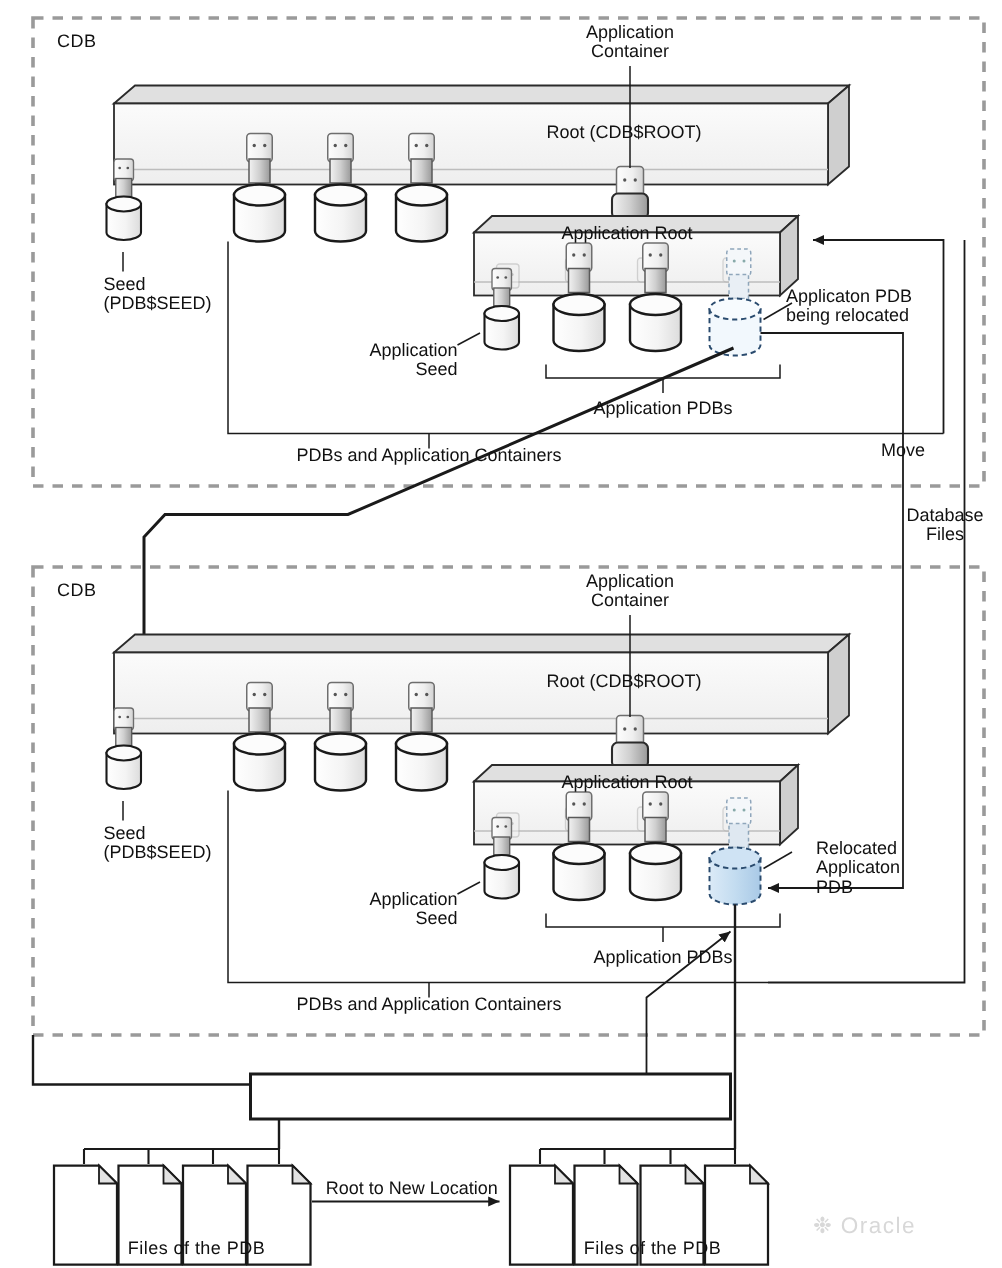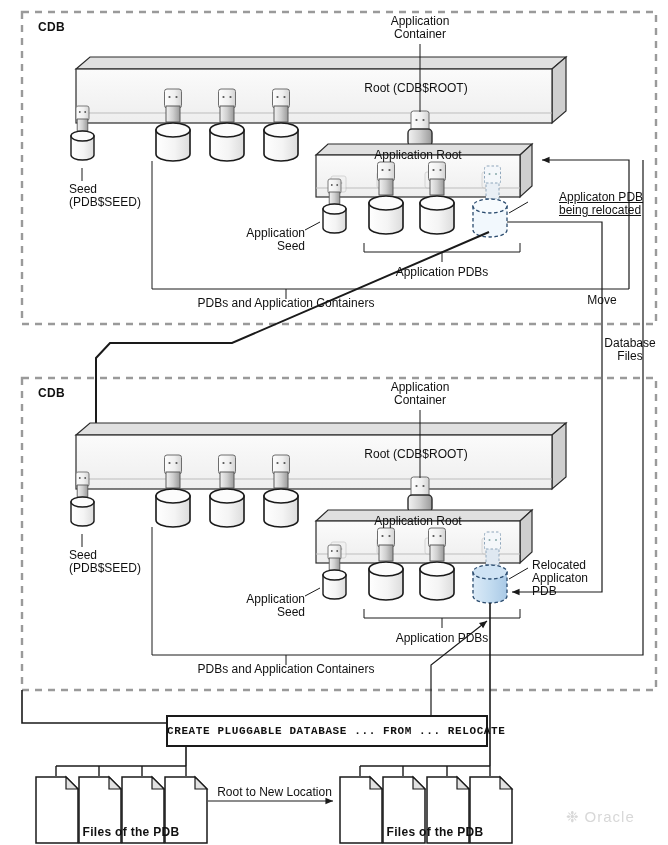--- a/index.html
+++ b/index.html
@@ -6,21 +6,21 @@
   body{
     width:668px;height:845px;position:relative;overflow:hidden;
     font-family:"Liberation Sans","DejaVu Sans",sans-serif;
     color:#000;
   }
   #stage{position:absolute;left:0;top:0;width:668px;height:845px;}
   svg.layer{position:absolute;left:0;top:0;width:668px;height:845px;overflow:visible;}
   .lbl{position:absolute;font-size:12px;line-height:13px;color:#111;white-space:pre;}
   .lbl.c{text-align:center;}
   .lbl.r{text-align:right;}
-  .bold{font-weight:bold;font-size:12px;letter-spacing:.3px;}
+  .bold{font-weight:normal;font-size:12px;letter-spacing:.3px;}
   .mono{font-family:"Liberation Mono","DejaVu Sans Mono",monospace;font-weight:bold;
         font-size:11px;letter-spacing:.6px;}
   .wm{position:absolute;color:#d8d8d8;font-size:15px;letter-spacing:1px;}
   .wm .g{display:inline-block;margin-right:5px;}
 </style>
 </head>
 <body>
 
 <div id="stage">
 
@@ -313,21 +313,21 @@
   <div class="lbl" style="left: 69px; top: 183px; white-space: pre;">Seed
 (PDB$SEED)</div>
 
   <div class="lbl r" style="left: 213px; top: 227px; width: 92px; white-space: pre;">Application
 Seed</div>
 
   <div class="lbl c" style="left:372px;top:266px;width:140px;">Application PDBs</div>
 
   <div class="lbl c" style="left:186px;top:297px;width:200px;">PDBs and Application Containers</div>
 
-  <div class="lbl" style="left: 559px; top: 191px; white-space: pre; text-decoration: underline;">Applicaton PDB
+  <div class="lbl" style="left: 524px; top: 191px; white-space: pre;">Applicaton PDB
 being relocated</div>
 
   <div class="lbl c" style="left:572px;top:294px;width:60px;text-align:center;">Move</div>
 
   <div class="lbl c" style="left: 596px; top: 337px; width: 68px; white-space: pre;">Database
 Files</div>
 
   <div class="lbl bold" style="left:38px;top:387px;">CDB</div>
 
   <div class="lbl c" style="left:316px;top:448px;width:200px;">Root (CDB$ROOT)</div>
@@ -340,28 +340,27 @@
   <div class="lbl" style="left: 69px; top: 549px; white-space: pre;">Seed
 (PDB$SEED)</div>
 
   <div class="lbl r" style="left: 213px; top: 593px; width: 92px; white-space: pre;">Application
 Seed</div>
 
   <div class="lbl c" style="left:372px;top:632px;width:140px;">Application PDBs</div>
 
   <div class="lbl c" style="left:186px;top:663px;width:200px;">PDBs and Application Containers</div>
 
-  <div class="lbl" style="left: 532px; top: 559px; white-space: pre;">Relocated
+  <div class="lbl" style="left: 544px; top: 559px; white-space: pre;">Relocated
 Applicaton
 PDB</div>
 
-  <div class="lbl mono c" style="left:167px;top:725px;width:320px;">CREATE PLUGGABLE DATABASE ... FROM ... RELOCATE</div>
 
   <div class="lbl c bold" style="left: 36px; top: 826px; width: 190px;">Files of the PDB</div>
   <div class="lbl c bold" style="left: 340px; top: 826px; width: 190px;">Files of the PDB</div>
 
   <div class="lbl c" style="left:212px;top:786px;width:125px;">Root to New Location</div>
 
-  <div class="wm" style="left:566px;top:808px;">
+  <div class="wm" style="left:542px;top:808px;">
     <span class="g">❉</span><span>Oracle</span>
   </div>
 
 </div>
 
 </body></html>

